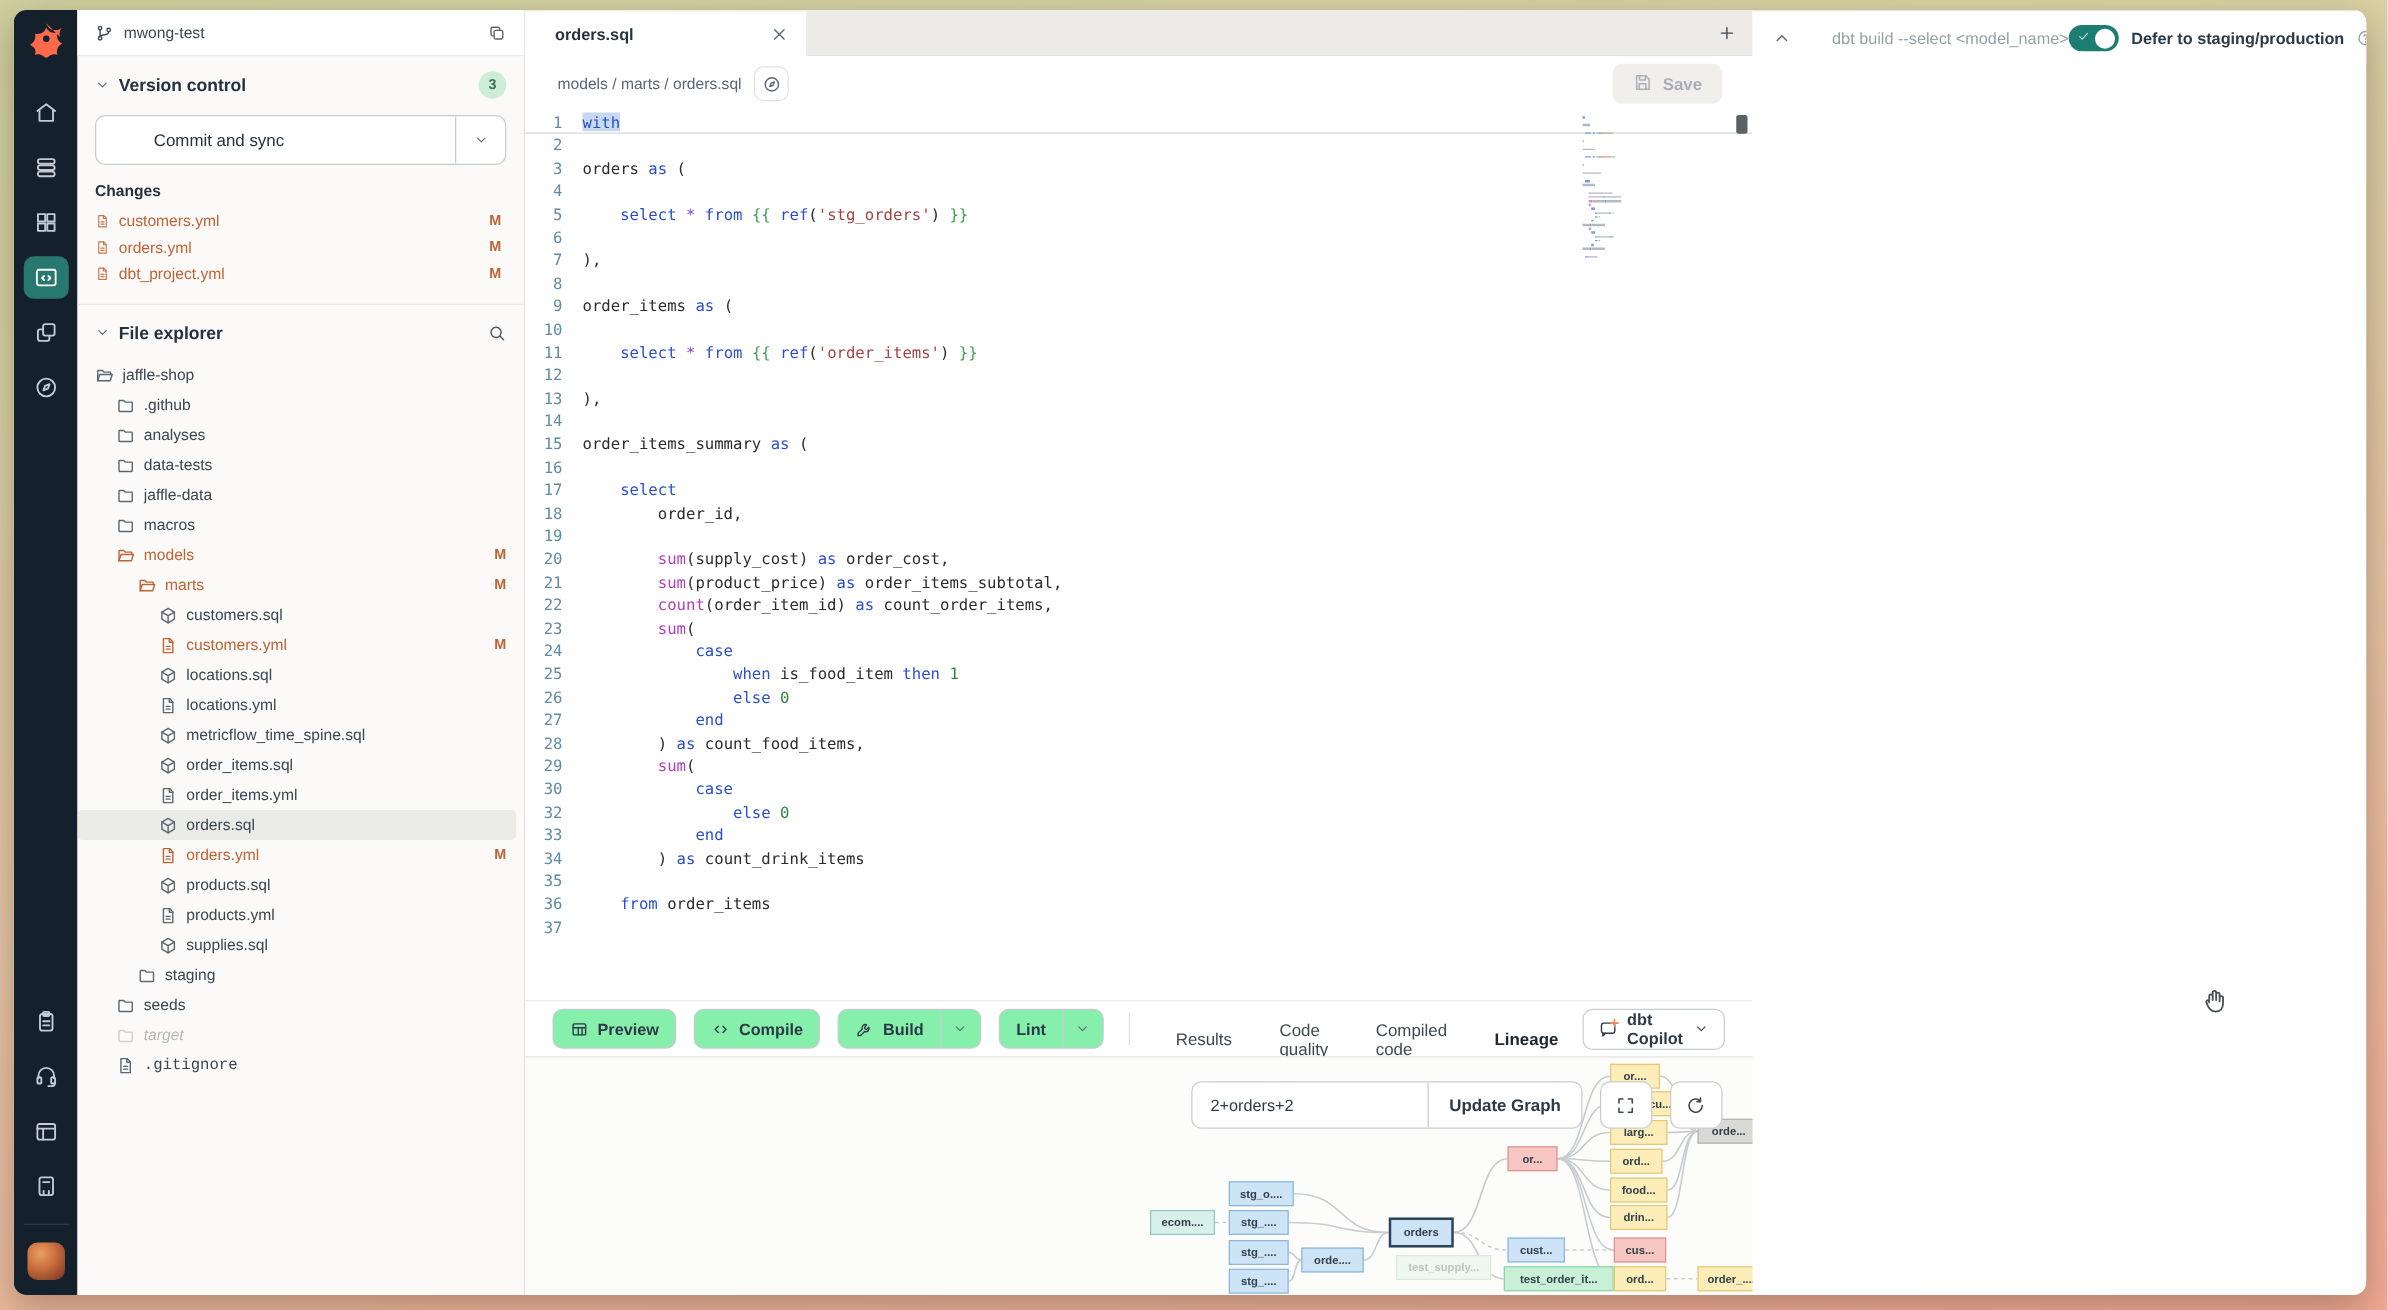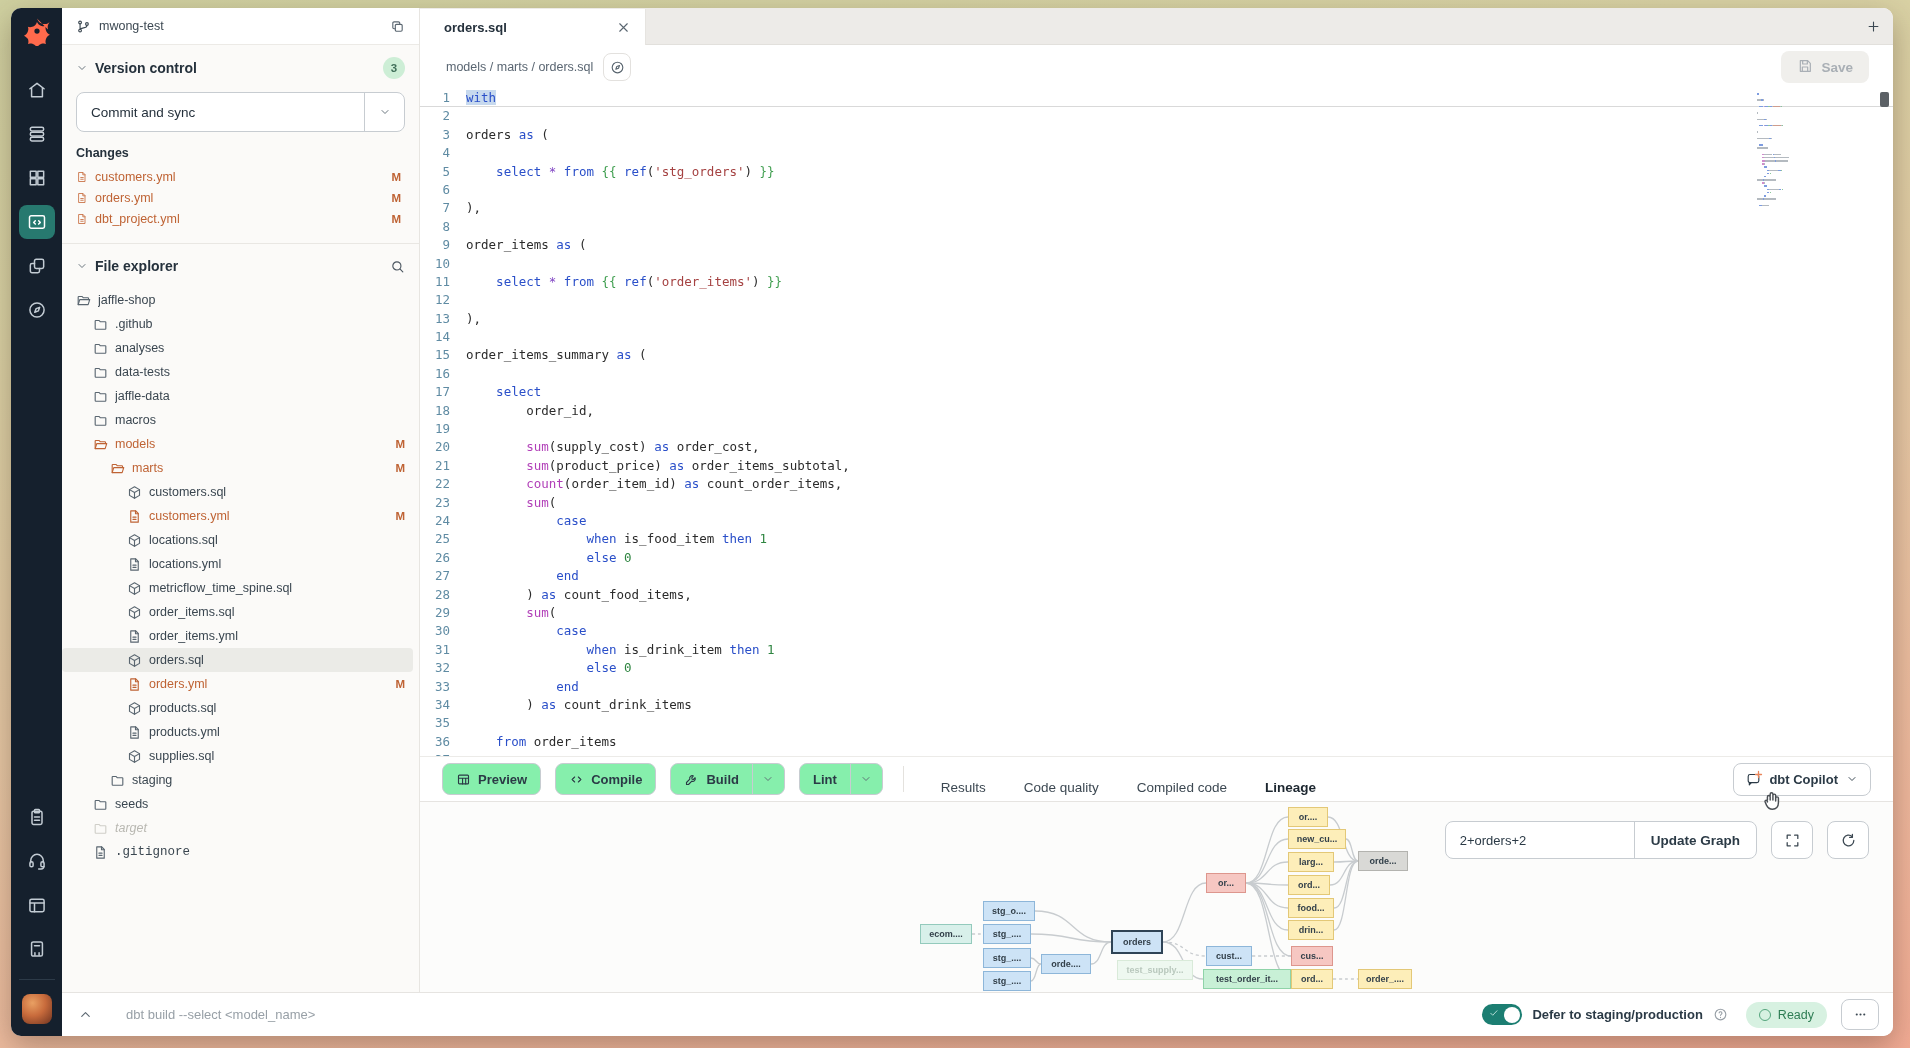--- a/index.html
+++ b/index.html
@@ -31,21 +31,21 @@
   .sb-header .title { font-size:12.5px; margin-left:8px; flex:1; }
   .icon14 svg { width:15px; height:15px; display:block; }
   .icon12 svg { width:12px; height:12px; display:block; }
   .sb-section { padding:12px 14px 10px; }
   .sec-head { display:flex; align-items:center; color:#25313c; }
   .sec-head .chev { color:#5a6670; margin-right:7px; display:flex; }
   .sec-head .label { font-weight:bold; font-size:14px; flex:1; }
   .badge-green { min-width:22px; height:22px; border-radius:50%; background:#cdeed6; color:#41705a;
     font-size:11.5px; display:flex; align-items:center; justify-content:center; font-weight:bold; }
   .commit-btn { margin-top:13px; height:40px; border:1px solid #c7ccd1; border-radius:8px; background:#fff;
-    display:flex; align-items:stretch; overflow:hidden; cursor:pointer; }
+    display:flex; align-items:stretch; overflow:hidden; cursor:pointer;padding-left:32px; }
   .commit-btn .main { flex:1; display:flex; align-items:center; padding:0 14px; font-size:13.5px; color:#25313c; }
   .commit-btn .drop { width:40px; border-left:1px solid #c7ccd1; display:flex; align-items:center; justify-content:center; color:#5a6670; }
   .changes-label { font-weight:bold; font-size:12.5px; color:#25313c; margin:14px 0 6px; }
   .chg-row { display:flex; align-items:center; height:21px; color:#bf6334; font-size:12.5px; cursor:pointer; }
   .chg-row .fi { display:flex; margin-right:7px; color:#c9744a; }
   .chg-row .nm { flex:1; }
   .chg-row .m { font-weight:bold; font-size:11.5px; padding-right:4px; }
   .sb-div { border-top:1px solid #e9e7e3; margin-top:4px; }
   .fe-wrap { flex:1; overflow:hidden; display:flex; flex-direction:column; }
   .fe-head { padding:14px 14px 8px; }
@@ -226,21 +226,21 @@
         <div class="rail-btn">
           <svg viewBox="0 0 24 24" fill="none" stroke="currentColor" stroke-width="1.8" stroke-linecap="round" stroke-linejoin="round">
             <rect x="5.5" y="3.5" width="13" height="17" rx="2"></rect>
             <path d="M9.5 16.5v3M14.5 16.5v3M9 8h6"></path>
           </svg>
         </div>
         <div class="rail-divider"></div>
         <div class="avatar"></div>
       </div>
 
-    <div style="flex:1; display:flex; flex-direction:column; min-width:0;">
+    <div style="flex:1; display:flex; flex-direction:row; min-width:0;">
       <div style="flex:1; display:flex; min-height:0;">
 
         <div class="sidebar">
           <div class="sb-header">
             <span class="icon14" id="ic-branch">
                 <svg viewBox="0 0 24 24" fill="none" stroke="currentColor" stroke-width="1.8" stroke-linecap="round" stroke-linejoin="round">
                   <circle cx="6.5" cy="5.5" r="2.2"></circle>
                   <circle cx="6.5" cy="18.5" r="2.2"></circle>
                   <circle cx="17.5" cy="8" r="2.2"></circle>
                   <path d="M6.5 7.7v8.6M17.5 10.2c0 4.6-6.5 3.2-10 5.4"></path>
@@ -601,21 +601,20 @@
                 <div class="code-line"><span class="ln">21</span><span class="lc"><span>        </span><span class="tok-f">sum</span><span>(product_price) </span><span class="tok-k">as</span><span> order_items_subtotal,</span></span></div>
                 <div class="code-line"><span class="ln">22</span><span class="lc"><span>        </span><span class="tok-f">count</span><span>(order_item_id) </span><span class="tok-k">as</span><span> count_order_items,</span></span></div>
                 <div class="code-line"><span class="ln">23</span><span class="lc"><span>        </span><span class="tok-f">sum</span><span>(</span></span></div>
                 <div class="code-line"><span class="ln">24</span><span class="lc"><span>            </span><span class="tok-k">case</span></span></div>
                 <div class="code-line"><span class="ln">25</span><span class="lc"><span>                </span><span class="tok-k">when</span><span> is_food_item </span><span class="tok-k">then</span><span> </span><span class="tok-n">1</span></span></div>
                 <div class="code-line"><span class="ln">26</span><span class="lc"><span>                </span><span class="tok-k">else</span><span> </span><span class="tok-n">0</span></span></div>
                 <div class="code-line"><span class="ln">27</span><span class="lc"><span>            </span><span class="tok-k">end</span></span></div>
                 <div class="code-line"><span class="ln">28</span><span class="lc"><span>        ) </span><span class="tok-k">as</span><span> count_food_items,</span></span></div>
                 <div class="code-line"><span class="ln">29</span><span class="lc"><span>        </span><span class="tok-f">sum</span><span>(</span></span></div>
                 <div class="code-line"><span class="ln">30</span><span class="lc"><span>            </span><span class="tok-k">case</span></span></div>
-                <div class="code-line"><span class="ln">31</span><span class="lc"><span>                </span><span class="tok-k">when</span><span> is_drink_item </span><span class="tok-k">then</span><span> </span><span class="tok-n">1</span></span></div>
                 <div class="code-line"><span class="ln">32</span><span class="lc"><span>                </span><span class="tok-k">else</span><span> </span><span class="tok-n">0</span></span></div>
                 <div class="code-line"><span class="ln">33</span><span class="lc"><span>            </span><span class="tok-k">end</span></span></div>
                 <div class="code-line"><span class="ln">34</span><span class="lc"><span>        ) </span><span class="tok-k">as</span><span> count_drink_items</span></span></div>
                 <div class="code-line"><span class="ln">35</span><span class="lc"></span></div>
                 <div class="code-line"><span class="ln">36</span><span class="lc"><span>    </span><span class="tok-k">from</span><span> order_items</span></span></div>
                 <div class="code-line"><span class="ln">37</span><span class="lc"></span></div>
               </div>
             <div class="minimap" id="minimap">
                 <div class="mm-row">
                   <span class="mm-seg" style="left: 0px; width: 2.48px; background: rgb(125, 156, 224);"></span>

